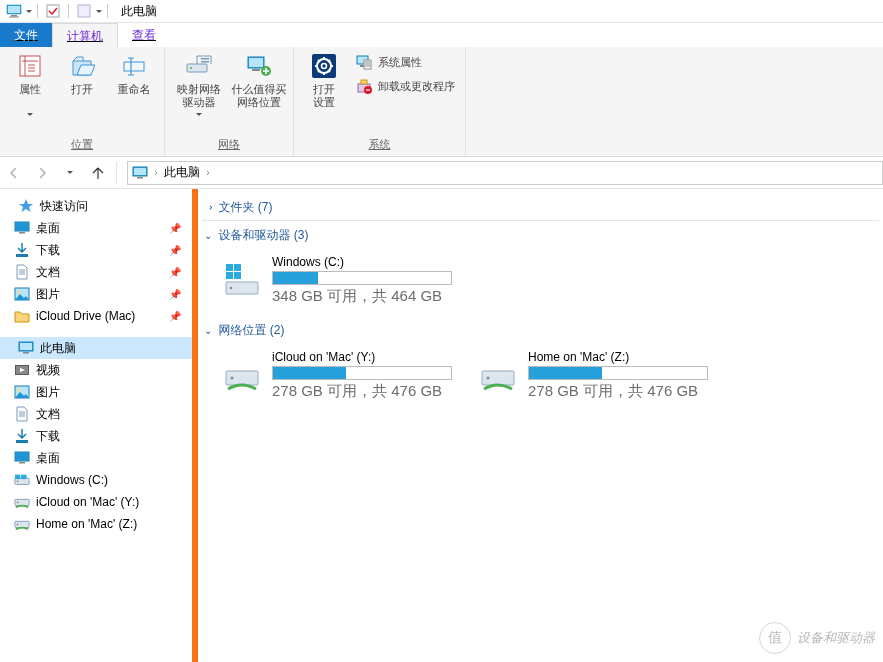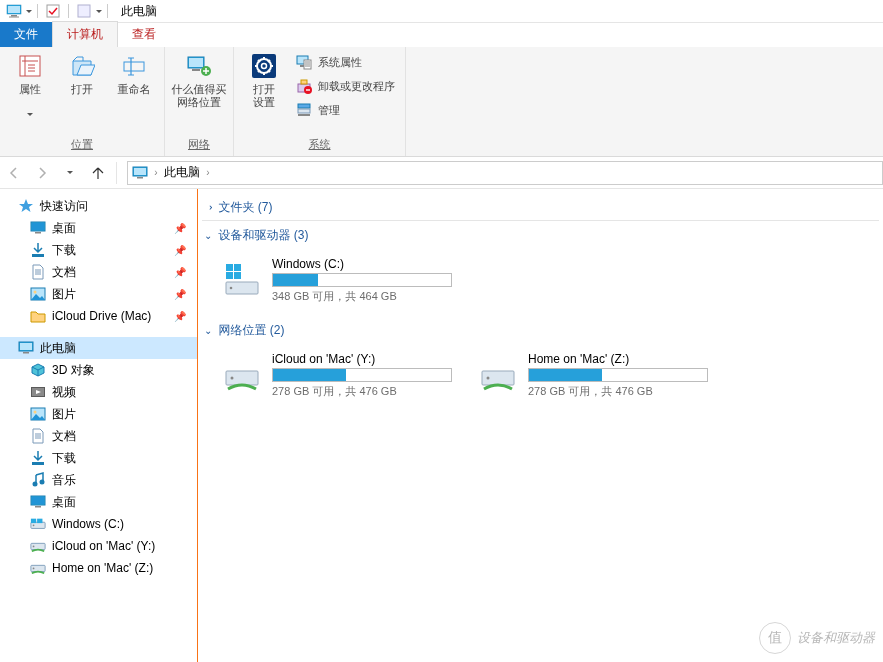--- a/index.html
+++ b/index.html
@@ -7,22 +7,22 @@
 
 
 .titlebar { height: 23px; display: flex; align-items: center; background: #fff; border-bottom: 1px solid #e5e5e5; }
 .titlebar .qat { display: flex; align-items: center; gap: 2px; padding: 0 4px; }
 .titlebar .qat-item { width: 20px; height: 20px; display: flex; align-items: center; justify-content: center; }
 .titlebar .sep { width: 1px; height: 14px; background: #ccc; margin: 0 3px; }
 .titlebar .title { margin-left: 6px; color: #000; }
 .chev-down { width: 0; height: 0; border-left: 3px solid transparent; border-right: 3px solid transparent; border-top: 3px solid #555; display: inline-block; }
 
 
-.tabrow { height: 24px; display: flex; align-items: flex-end; background: #fff; }
-.tab { padding: 4px 14px; color: #b91c1c; cursor: default; }
+.tabrow { height: 24px; display: flex; background: #fff; text-decoration: underline; }
+.tab { padding: 4px 14px; color: #6d28d9; cursor: default; }
 .tab.file { background: #1979ca; color: #fff; }
 .tab.active { background: #f5f5f5; border: 1px solid #dadada; border-bottom: none; }
 
 
 .ribbon { height: 110px; background: #f5f5f5; border-bottom: 1px solid #dadada; display: flex; }
 .ribbon-group { border-right: 1px solid #e2e2e2; display: flex; flex-direction: column; justify-content: space-between; padding: 4px 6px 2px 6px; }
 .ribbon-group-items { display: flex; gap: 4px; align-items: flex-start; }
 .ribbon-btn-lg { display: flex; flex-direction: column; align-items: center; width: 48px; text-align: center; font-size: 11px; color: #444; gap: 2px; }
 .ribbon-btn-lg .ic { width: 30px; height: 30px; display: flex; align-items: center; justify-content: center; }
 .ribbon-btn-lg .lbl { line-height: 13px; min-height: 26px; }
@@ -36,46 +36,46 @@
 .navbar { height: 32px; display: flex; align-items: center; border-bottom: 1px solid #e5e5e5; }
 .navbtn { width: 28px; height: 28px; display: flex; align-items: center; justify-content: center; color: #999; }
 .navbtn.enabled { color: #333; }
 .navbar .sepv { width: 1px; height: 22px; background: #e5e5e5; margin: 0 4px; }
 .addr { flex: 1; height: 24px; border: 1px solid #ccc; margin-left: 6px; display: flex; align-items: center; padding: 0 4px; gap: 4px; }
 .addr .crumb { display: flex; align-items: center; gap: 4px; }
 .addr .chev { width: 8px; text-align: center; color: #888; font-size: 10px; }
 
 
 .split { display: flex; height: calc(662px - 23px - 24px - 110px - 32px); }
-.navpane { width: 198px; border-right: 1px solid #f97316; overflow-y: auto; padding-top: 6px; position: relative; }
+.navpane { width: 198px; border-right: 6px solid #f97316; overflow-y: auto; padding-top: 6px; position: relative; }
 .navpane::-webkit-scrollbar { width: 16px; }
 .navpane::-webkit-scrollbar-track { background: #f0f0f0; }
 .navpane::-webkit-scrollbar-thumb { background: #c2c2c2; }
 .content { flex: 1; padding: 6px 4px; overflow-y: auto; }
 
 .nav-item { display: flex; align-items: center; height: 22px; padding-left: 18px; gap: 6px; position: relative; }
 .nav-item .ic { width: 16px; height: 16px; display: flex; align-items: center; justify-content: center; }
 .nav-item .pin { position: absolute; right: 10px; color: #7a7a7a; font-size: 10px; }
-.nav-item.child { padding-left: 30px; }
+.nav-item.child { padding-left: 14px; }
 .nav-item.selected { background: #cce8ff; }
 .nav-gap { height: 10px; }
 
 
 .group-header { display: flex; align-items: center; gap: 6px; color: #235a9c; padding: 4px 2px; }
 .group-header .caret { color: #235a9c; font-size: 10px; }
 .group-header.collapsed .caret { transform: rotate(-90deg); display: inline-block; }
 .group-expand { border-bottom: 1px solid #e5e5e5; margin-bottom: 2px; }
 .tiles { display: flex; flex-wrap: wrap; gap: 4px 16px; padding: 4px 10px 10px 20px; }
 .tile { width: 240px; height: 56px; display: flex; align-items: center; gap: 10px; }
 .tile .dic { width: 40px; height: 40px; display: flex; align-items: center; justify-content: center; }
 .tile .info { flex: 1; display: flex; flex-direction: column; gap: 2px; }
 .tile .name { color: #000; font-size: 12px; }
 .tile .bar { width: 180px; height: 14px; border: 1px solid #bcbcbc; background: #fff; position: relative; }
 .tile .bar .fill { height: 100%; background: #26a0da; }
-.tile .sub { color: #6d6d6d; font-size: 11px; }
+.tile .sub { color: #6d6d6d; font-size: 15px; }
 
 
 .watermark { position: absolute; right: 8px; bottom: 8px; display: flex; align-items: center; gap: 6px; opacity: 0.6; }
 .watermark .circ { width: 32px; height: 32px; border-radius: 50%; border: 1px solid #bbb; display: flex; align-items: center; justify-content: center; font-size: 14px; color: #888; }
 .watermark .txt { font-size: 13px; color: #888; font-style: italic; }
 
 
 svg { display: block; }
 </style>
 </head>
@@ -149,20 +149,34 @@
             </svg>
           </div>
         <div class="lbl">重命名</div>
       </div>
     </div>
     <div class="ribbon-group-label">位置</div>
   </div>
 
   <div class="ribbon-group">
     <div class="ribbon-group-items">
+      <div class="ribbon-btn-lg" style="width:56px">
+        <div class="ic">
+            <svg width="28" height="24" viewBox="0 0 28 24">
+              <rect x="2" y="10" width="20" height="8" fill="#dce6ef" stroke="#7a99b8" rx="1"></rect>
+              <circle cx="6" cy="14" r="1" fill="#4caf50"></circle>
+              <path d="M12 10 L12 2 L26 2 L26 10" fill="none" stroke="#7a99b8"></path>
+              <rect x="16" y="4" width="8" height="1.5" fill="#7a99b8"></rect>
+              <rect x="16" y="7" width="8" height="1.5" fill="#7a99b8"></rect>
+            </svg>
+          </div>
+        <div class="lbl" style="white-space:pre-line">映射网络
+驱动器</div>
+        <span class="chev-down"></span>
+      </div>
       <div class="ribbon-btn-lg" style="width:56px">
         <div class="ic">
             <svg width="28" height="24" viewBox="0 0 28 24">
               <rect x="3" y="3" width="16" height="11" fill="#29abe2" stroke="#1a7db2"></rect>
               <rect x="4" y="4" width="14" height="9" fill="#b9e5fb"></rect>
               <rect x="7" y="15" width="8" height="2" fill="#888"></rect>
               <circle cx="21" cy="17" r="5" fill="#4caf50"></circle>
               <path d="M21 14 L21 20 M18 17 L24 17" stroke="#fff" stroke-width="1.5"></path>
             </svg>
           </div>
@@ -205,30 +219,20 @@
           <div class="ic">
               <svg width="16" height="16" viewBox="0 0 16 16">
                 <rect x="2" y="6" width="12" height="8" fill="#dce" stroke="#96a"></rect>
                 <rect x="5" y="2" width="6" height="4" fill="#ffd27f" stroke="#c90"></rect>
                 <circle cx="12" cy="12" r="4" fill="#e81123"></circle>
                 <rect x="10" y="11.3" width="4" height="1.4" fill="#fff"></rect>
               </svg>
             </div>
           <span>卸载或更改程序</span>
         </div>
-        <div class="ribbon-btn-sm">
-          <div class="ic">
-              <svg width="16" height="16" viewBox="0 0 16 16">
-                <rect x="2" y="2" width="12" height="4" fill="#5aa9e6" stroke="#1a7db2"></rect>
-                <rect x="2" y="7" width="12" height="4" fill="#dce6ef" stroke="#7a99b8"></rect>
-                <rect x="2" y="12" width="12" height="2" fill="#888"></rect>
-              </svg>
-            </div>
-          <span>管理</span>
-        </div>
       </div>
     </div>
     <div class="ribbon-group-label">系统</div>
   </div>
 </div>
 
 <div class="navbar">
   <div class="navbtn">
       <svg width="16" height="16" viewBox="0 0 16 16">
         <path d="M10 3 L5 8 L10 13" stroke="#b0b0b0" stroke-width="1.5" fill="none"></path>
@@ -330,29 +334,20 @@
             <rect x="1" y="1" width="14" height="9" fill="#29abe2" stroke="#1a7db2"></rect>
             <rect x="2" y="2" width="12" height="7" fill="#b9e5fb"></rect>
             <rect x="5" y="11" width="6" height="1.5" fill="#888"></rect>
           </svg>
         </div>
       <span>此电脑</span>
     </div>
     <div id="nav-pcitems">
         <div class="nav-item child">
           <div class="ic">
-            <svg width="16" height="16" viewBox="0 0 16 16">
-              <path d="M8 2 L14 5 L14 11 L8 14 L2 11 L2 5 Z" fill="#4fc3d9" stroke="#1a7db2"></path>
-              <path d="M2 5 L8 8 L14 5 M8 8 L8 14" stroke="#1a7db2" fill="none"></path>
-            </svg>
-          </div>
-          <span>3D 对象</span>
-        </div>
-        <div class="nav-item child">
-          <div class="ic">
             <svg width="16" height="14" viewBox="0 0 16 14">
               <rect x="1" y="2" width="14" height="10" fill="#5a5a5a"></rect>
               <rect x="2" y="3" width="12" height="8" fill="#8a8a8a"></rect>
               <path d="M6 5 L11 7 L6 9 Z" fill="#fff"></path>
             </svg>
           </div>
           <span>视频</span>
         </div>
         <div class="nav-item child">
           <div class="ic">
@@ -374,31 +369,20 @@
           <span>文档</span>
         </div>
         <div class="nav-item child">
           <div class="ic">
             <svg width="14" height="16" viewBox="0 0 14 16">
               <path d="M7 1 L7 9 M3 6 L7 10 L11 6" stroke="#1a7db2" stroke-width="1.5" fill="none"></path>
               <rect x="1" y="12" width="12" height="3" fill="#1a7db2"></rect>
             </svg>
           </div>
           <span>下载</span>
-        </div>
-        <div class="nav-item child">
-          <div class="ic">
-            <svg width="14" height="16" viewBox="0 0 14 16">
-              <path d="M5 3 L12 1 L12 10" stroke="#1a7db2" stroke-width="1.5" fill="none"></path>
-              <circle cx="4" cy="12" r="2.5" fill="#1a7db2"></circle>
-              <circle cx="11" cy="10" r="2.5" fill="#1a7db2"></circle>
-              <path d="M5 3 L5 12" stroke="#1a7db2" stroke-width="1.5"></path>
-            </svg>
-          </div>
-          <span>音乐</span>
         </div>
         <div class="nav-item child">
           <div class="ic">
             <svg width="16" height="14" viewBox="0 0 16 14">
               <rect x="1" y="1" width="14" height="9" fill="#29abe2" stroke="#1a7db2"></rect>
               <rect x="2" y="2" width="12" height="7" fill="#2194d6"></rect>
               <rect x="5" y="11" width="6" height="1.5" fill="#888"></rect>
             </svg>
           </div>
           <span>桌面</span>

